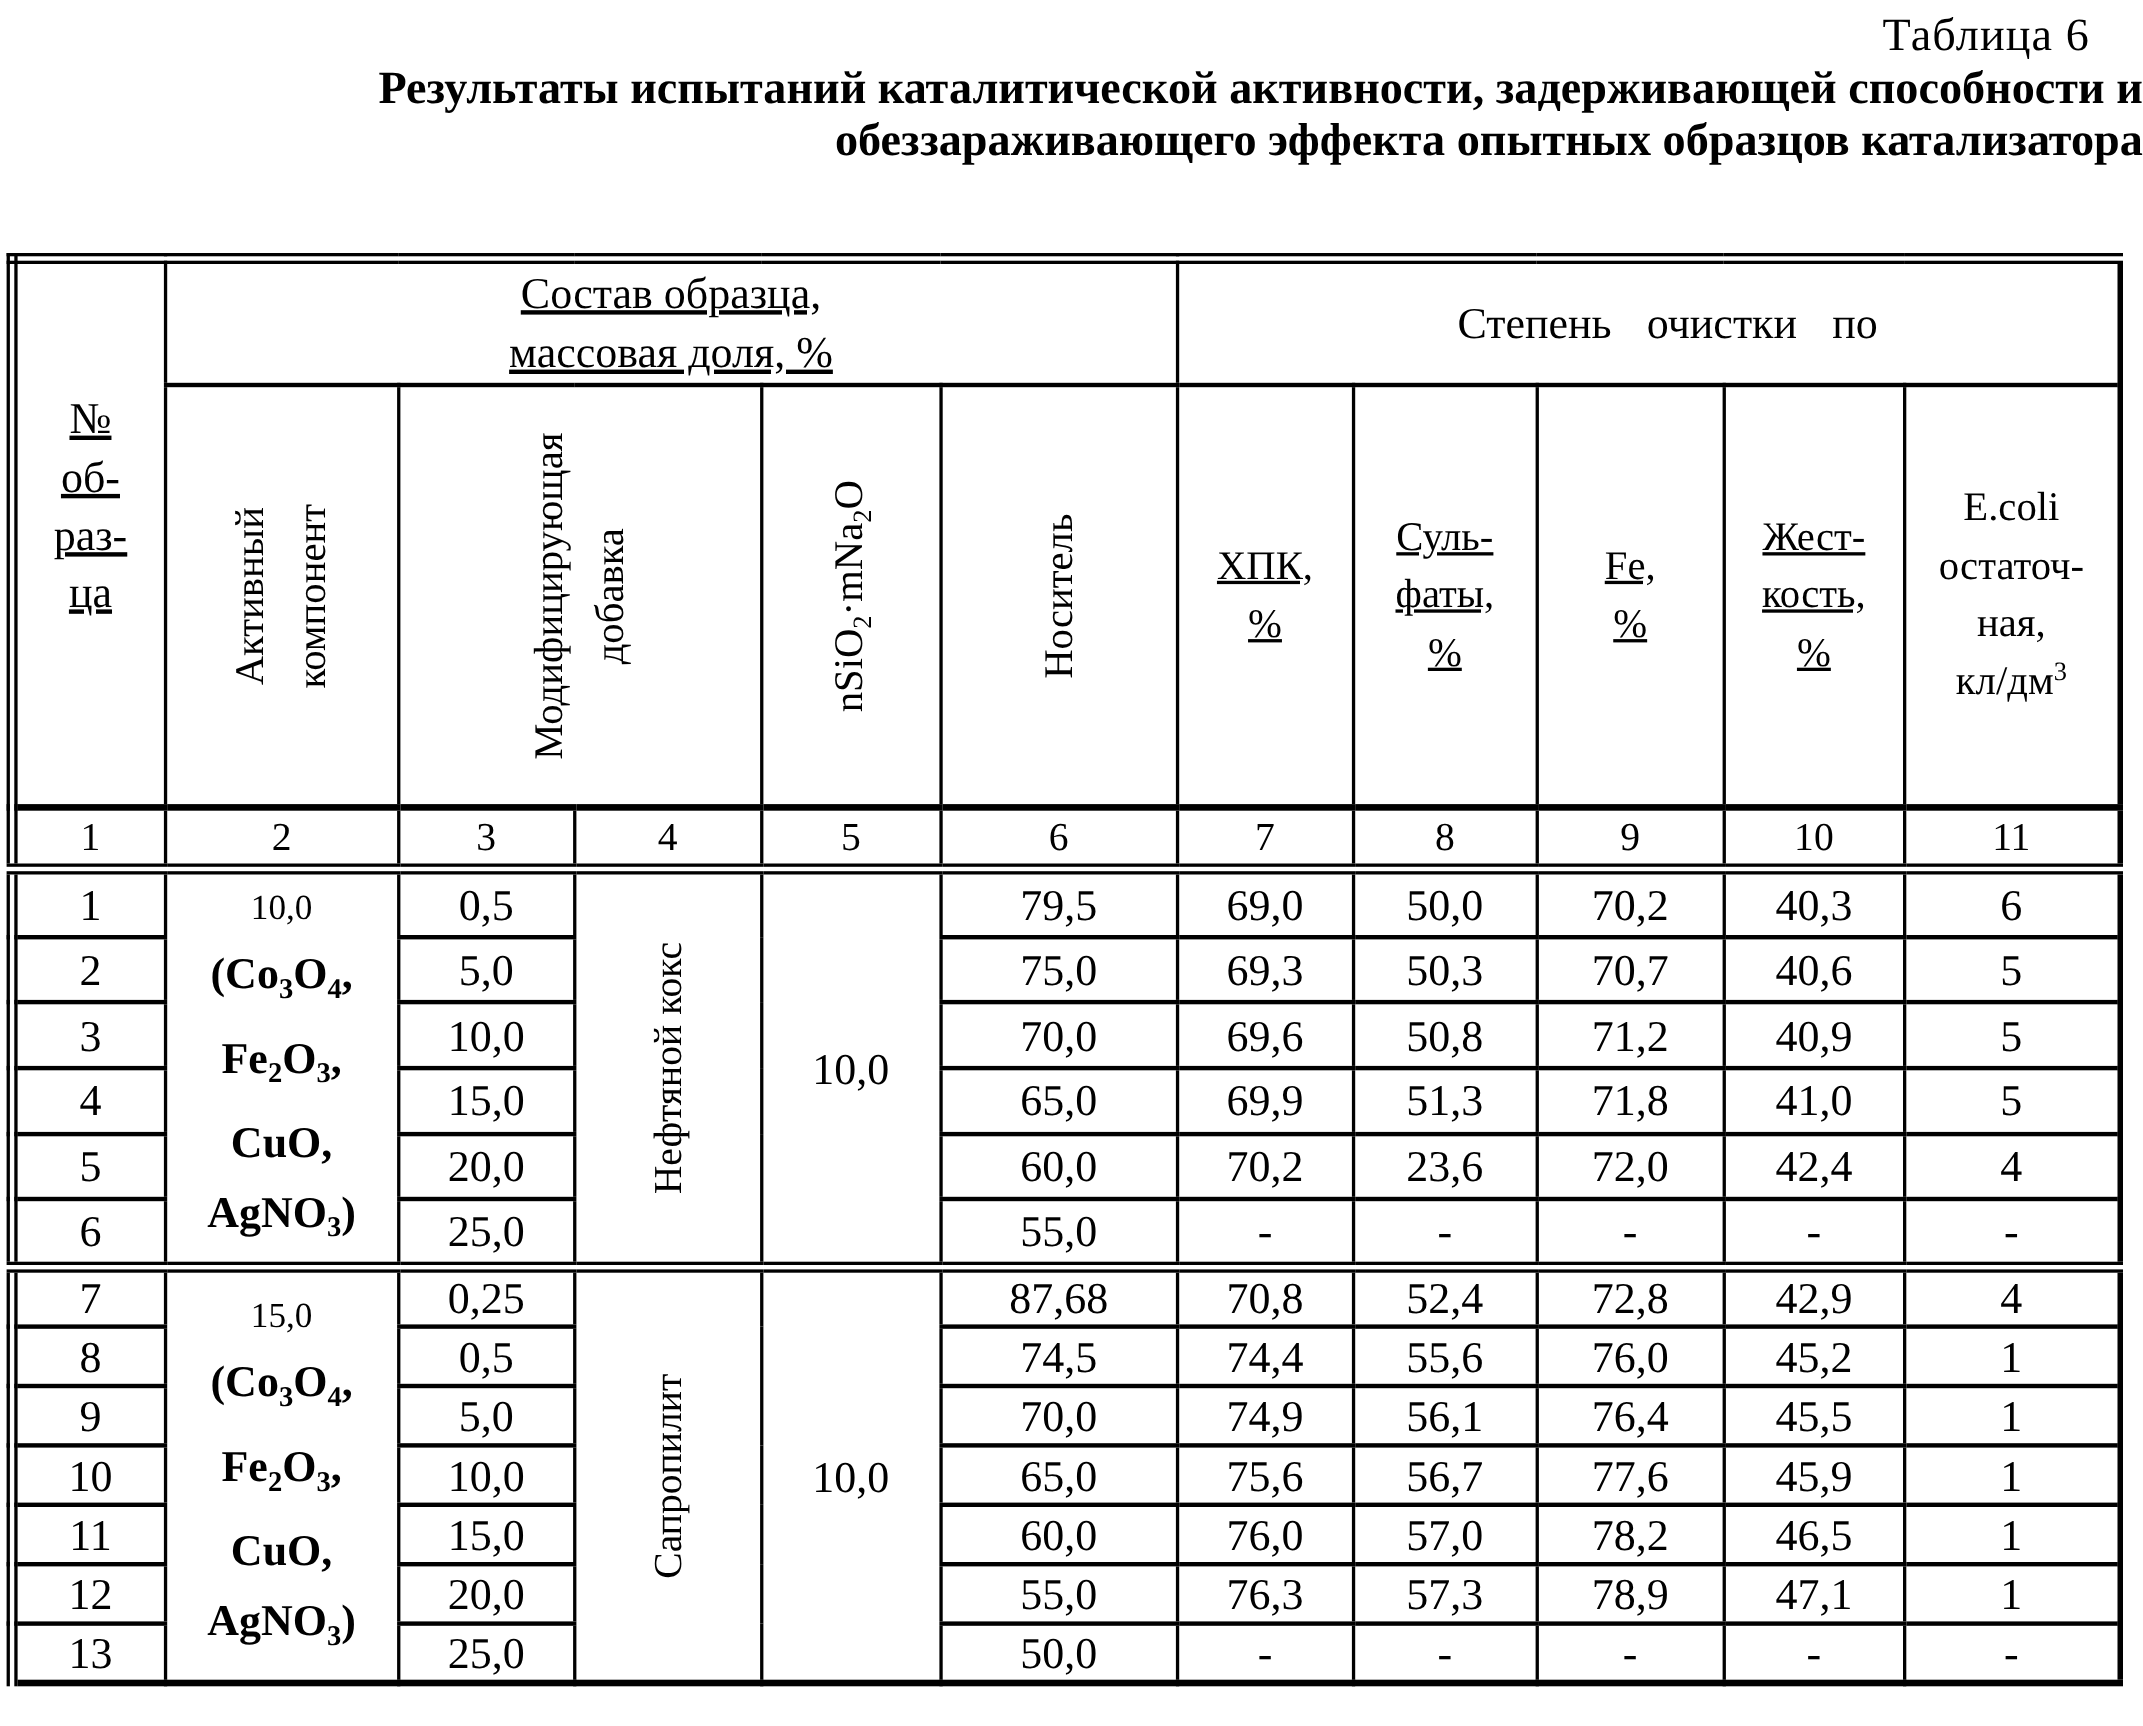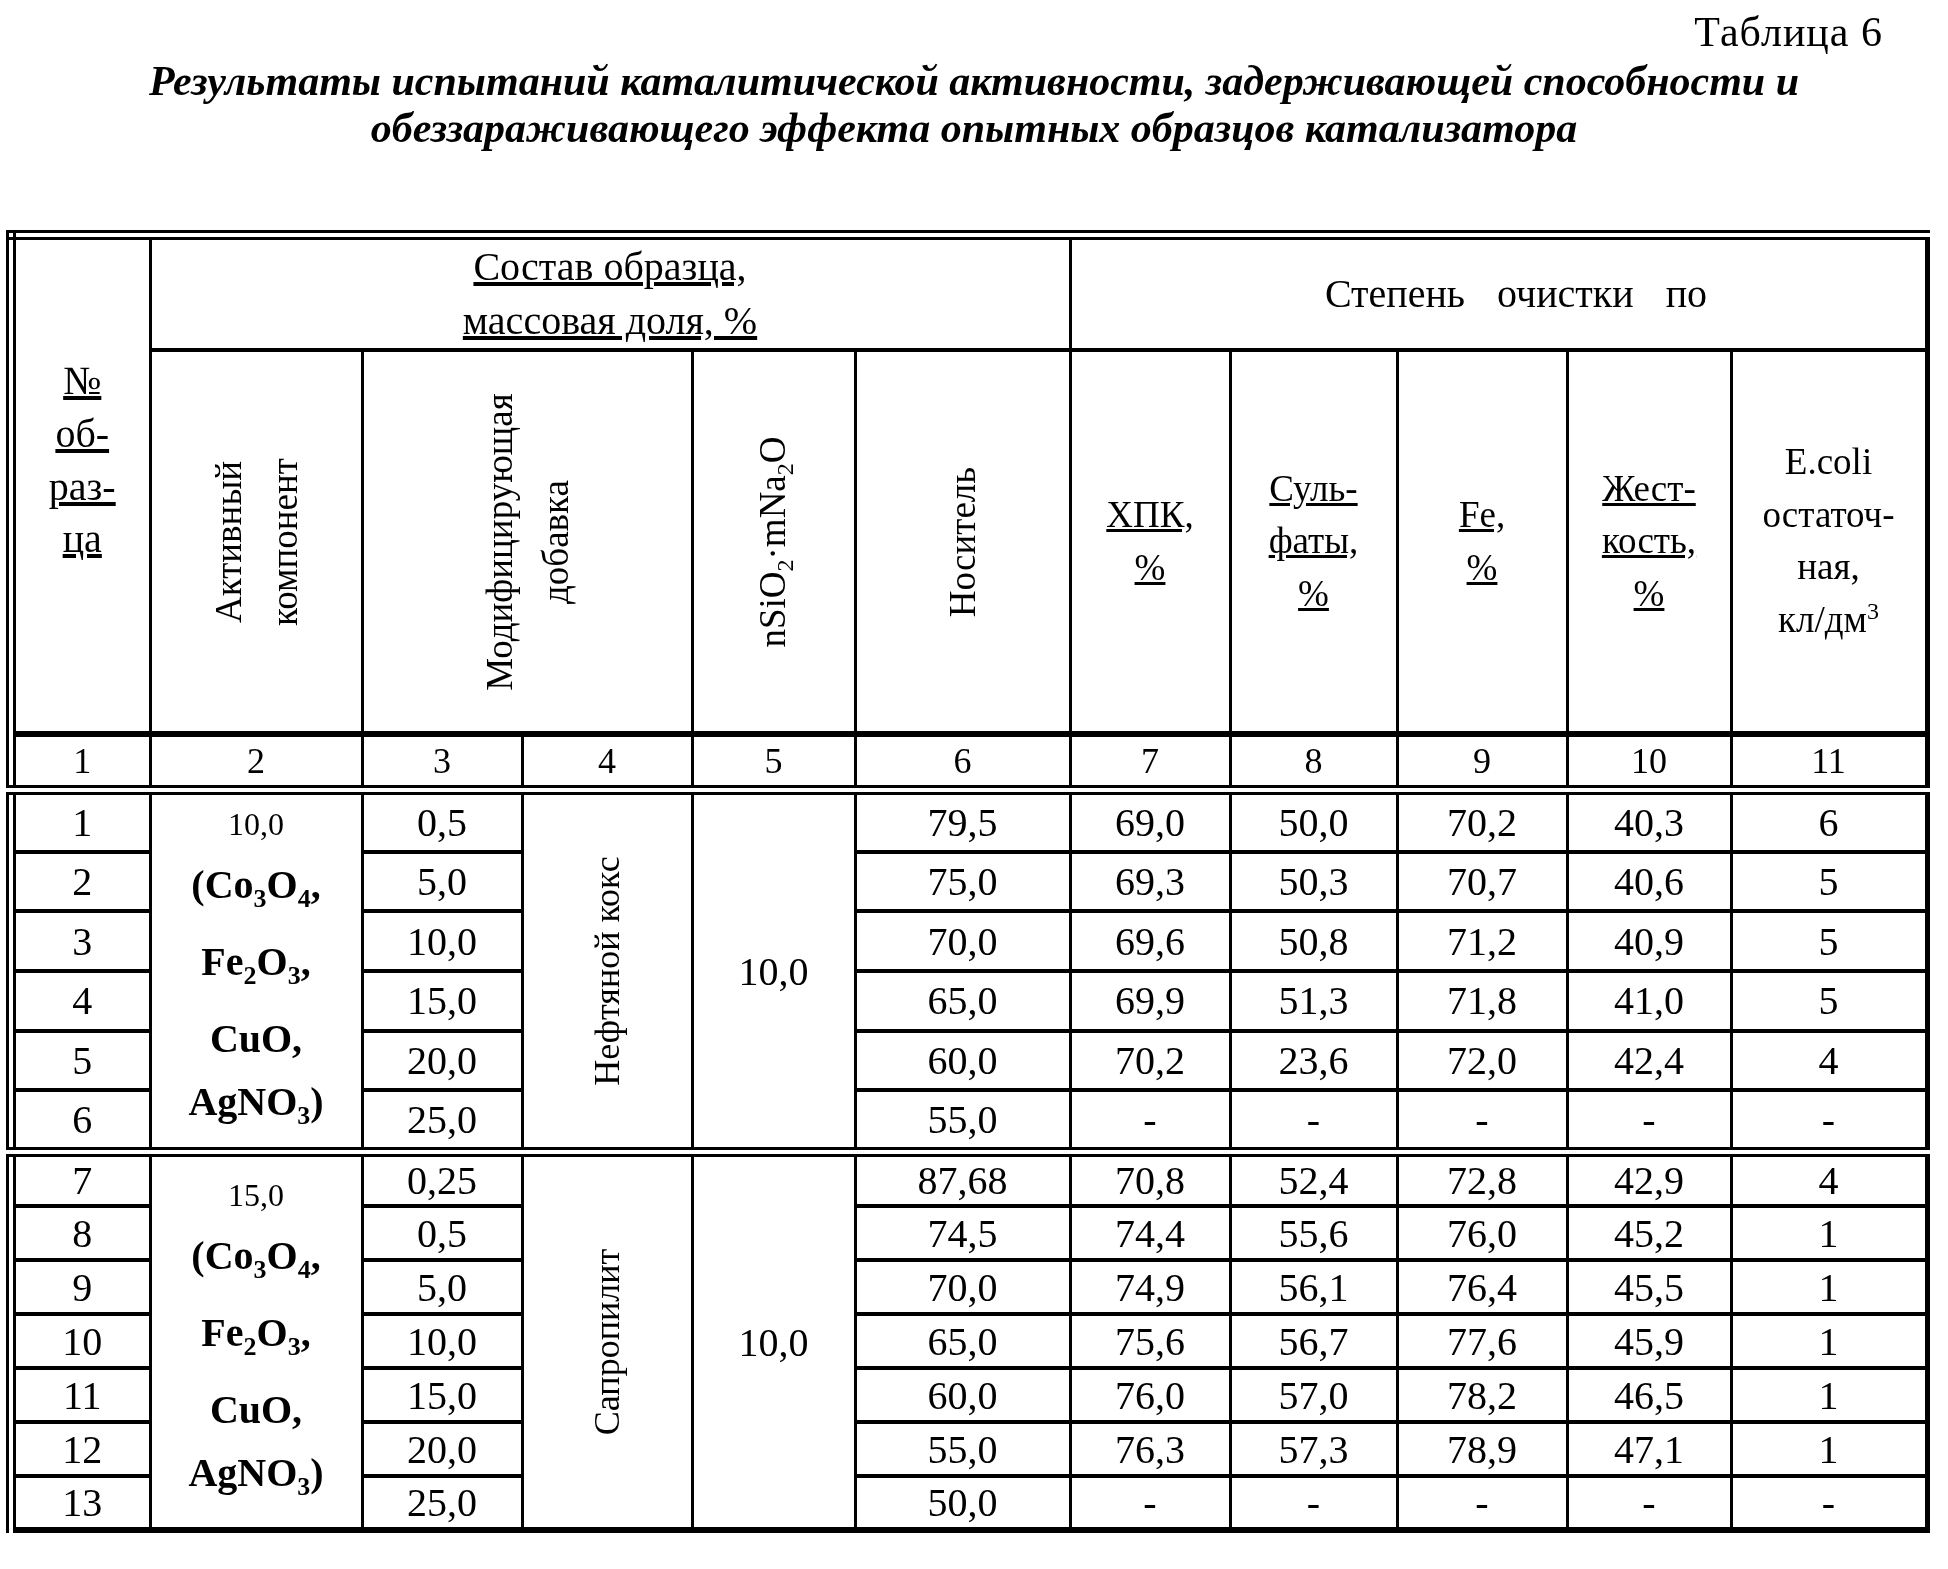--- a/index.html
+++ b/index.html
@@ -2,26 +2,26 @@
 <html><head>
 <meta charset="utf-8">
 <style>
   html,body{margin:0;padding:0;}
   body{
     width:1948px;height:1569px;background:#ffffff;color:#000;
     font-family:"Liberation Serif","DejaVu Serif",serif;
     position:relative;overflow:hidden;
   }
   .tbl-label{
-    position:absolute;top:8px;right:65px;
+    position:absolute;top:8px;right:48px;
     font-size:42px;letter-spacing:1px;
   }
   .doc-title{
     position:absolute;top:58px;left:0;width:100%;
-    text-align:center;font-weight:bold;font-size:42px;line-height:1.13;font-style:italic;
+    text-align:right;font-weight:bold;font-size:42px;line-height:1.13;
   }
   table.results{
     position:absolute;left:6px;top:230px;
     border-collapse:collapse;table-layout:fixed;
     border-top:10px double #000;border-left:10px double #000;
     border-right:5px solid #000;border-bottom:6px solid #000;
   }
   td,th{
     border:solid #000;border-width:4px 3px;
     text-align:center;vertical-align:middle;padding:0;

